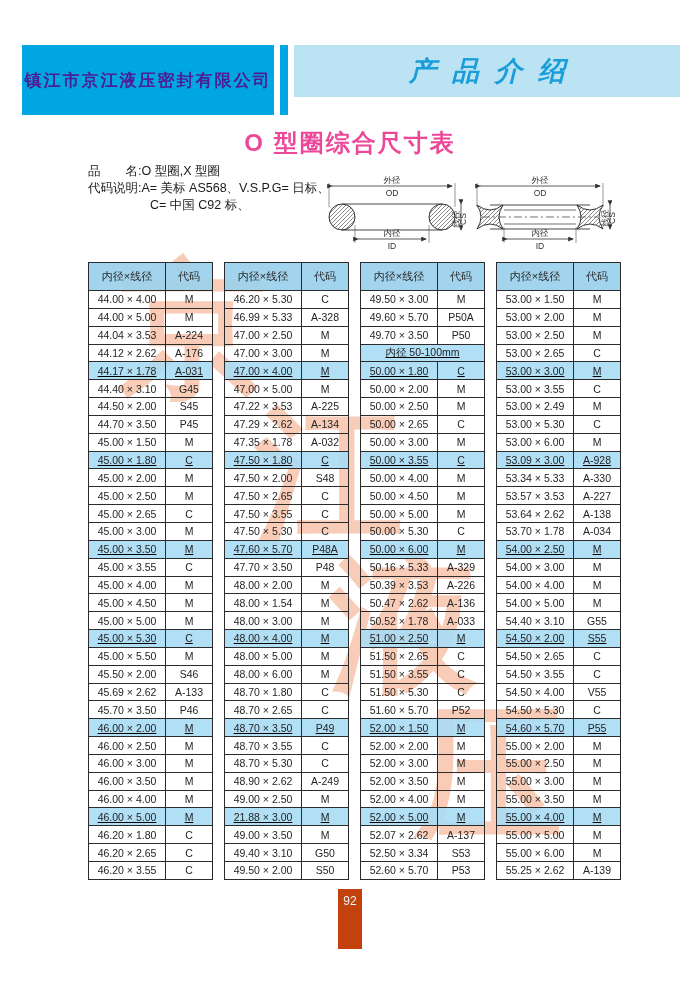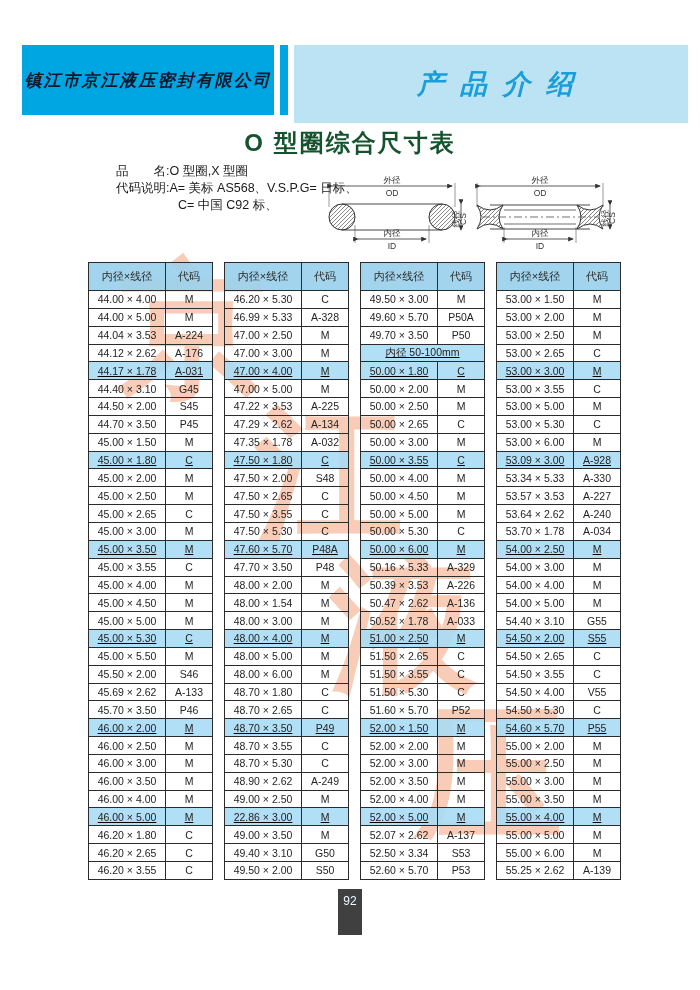--- a/index.html
+++ b/index.html
@@ -3,32 +3,32 @@
 <meta charset="utf-8">
 <style>
   html,body{margin:0;padding:0;}
   body{font-family:"Liberation Sans",sans-serif;background:#e8e8e8;}
   .page{position:relative;width:700px;height:990px;background:#ffffff;overflow:hidden;margin:0 auto;}
 
   
   .hdr-dark{position:absolute;left:22px;top:45px;width:252px;height:70px;background:#00a6e2;
     display:flex;align-items:center;justify-content:center;}
   .hdr-stripe{position:absolute;left:280px;top:45px;width:8px;height:70px;background:#00a6e2;}
-  .hdr-light{position:absolute;left:294px;top:45px;width:386px;height:78px;background:#bce3f4;
-    display:flex;align-items:center;justify-content:center;padding-left:8px;}
-  .company{font-family:"DejaVu Serif",serif;font-style:italic;font-weight:bold;
-    font-size:17px;color:#0f172a;letter-spacing:2px;white-space:nowrap;}
+  .hdr-light{position:absolute;left:294px;top:45px;width:386px;height:52px;background:#bce3f4;
+    display:flex;align-items:center;justify-content:center;}
+  .company{font-family:"DejaVu Serif",serif;font-weight:bold;
+    font-size:17px;color:#4c1d95;letter-spacing:2px;white-space:nowrap;}
   .section-title{font-family:"DejaVu Serif",serif;font-style:italic;font-weight:bold;
     font-size:27px;color:#1a9ed9;letter-spacing:16px;padding-left:16px;white-space:nowrap;}
 
   .doc-title{position:absolute;left:0;top:127px;width:100%;text-align:center;
-    font-size:24px;font-weight:bold;color:#14532d;letter-spacing:2px;}
+    font-size:24px;font-weight:bold;color:#ec4899;letter-spacing:2px;}
 
   
-  .info{position:absolute;left:88px;top:163px;width:260px;font-size:12.5px;color:#1a1a1a;line-height:17px;margin-left:28px;}
+  .info{position:absolute;left:88px;top:163px;width:260px;font-size:12.5px;color:#1a1a1a;line-height:17px;}
   .info .indent{padding-left:62px;}
 
   
   .diagram{position:absolute;top:173px;}
   .diagram.left{left:322px;}
   .diagram.right{left:468px;}
   .diagram text{font-size:8.5px;fill:#333;font-family:"Liberation Sans",sans-serif;}
 
   
   .watermark{position:absolute;left:0;top:0;width:700px;height:990px;pointer-events:none;z-index:1;}
@@ -47,21 +47,21 @@
   .thead{height:27px;background:rgba(155,209,236,0.93);}
   .c{display:flex;align-items:center;justify-content:center;font-size:10.5px;color:#242424;
     box-sizing:border-box;white-space:nowrap;}
   .c.size{width:76px;}
   .c.code{flex:1;border-left:1px solid #2b2b2b;}
   .c.span{width:100%;}
   .thead .c{font-size:11px;color:#2b2b2b;}
   .hl{background:rgba(168,219,244,0.90);text-decoration:underline;}
 
   
-  .page-num{position:absolute;left:338px;top:889px;width:24px;height:46px;background:#404040;
+  .page-num{position:absolute;left:338px;top:889px;width:24px;height:60px;background:#c2410c;
     color:#eef8ff;font-size:12px;text-align:center;padding-top:5px;box-sizing:border-box;}
 </style>
 </head>
 <body>
 
 <div class="page">
 
   <div class="hdr-dark">
     <span class="company">镇江市京江液压密封有限公司</span>
   </div>
@@ -403,21 +403,21 @@
         </div>
         <div class="trow">
           <div class="c size">48.90 × 2.62</div>
           <div class="c code">A-249</div>
         </div>
         <div class="trow">
           <div class="c size">49.00 × 2.50</div>
           <div class="c code">M</div>
         </div>
         <div class="trow hl">
-          <div class="c size">22.86 × 3.00</div>
+          <div class="c size">21.88 × 3.00</div>
           <div class="c code">M</div>
         </div>
         <div class="trow">
           <div class="c size">49.00 × 3.50</div>
           <div class="c code">M</div>
         </div>
         <div class="trow">
           <div class="c size">49.40 × 3.10</div>
           <div class="c code">G50</div>
         </div>
@@ -586,21 +586,21 @@
         </div>
         <div class="trow hl">
           <div class="c size">53.00 × 3.00</div>
           <div class="c code">M</div>
         </div>
         <div class="trow">
           <div class="c size">53.00 × 3.55</div>
           <div class="c code">C</div>
         </div>
         <div class="trow">
-          <div class="c size">53.00 × 5.00</div>
+          <div class="c size">53.00 × 2.49</div>
           <div class="c code">M</div>
         </div>
         <div class="trow">
           <div class="c size">53.00 × 5.30</div>
           <div class="c code">C</div>
         </div>
         <div class="trow">
           <div class="c size">53.00 × 6.00</div>
           <div class="c code">M</div>
         </div>
@@ -611,21 +611,21 @@
         <div class="trow">
           <div class="c size">53.34 × 5.33</div>
           <div class="c code">A-330</div>
         </div>
         <div class="trow">
           <div class="c size">53.57 × 3.53</div>
           <div class="c code">A-227</div>
         </div>
         <div class="trow">
           <div class="c size">53.64 × 2.62</div>
-          <div class="c code">A-240</div>
+          <div class="c code">A-138</div>
         </div>
         <div class="trow">
           <div class="c size">53.70 × 1.78</div>
           <div class="c code">A-034</div>
         </div>
         <div class="trow hl">
           <div class="c size">54.00 × 2.50</div>
           <div class="c code">M</div>
         </div>
         <div class="trow">

